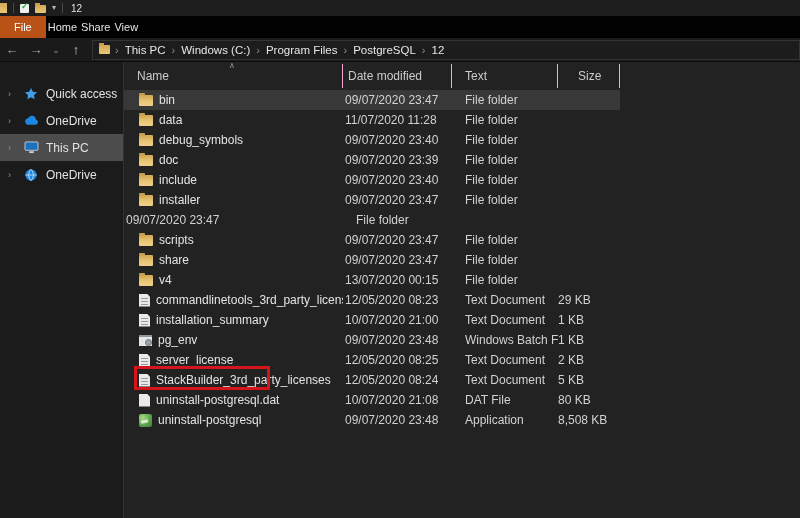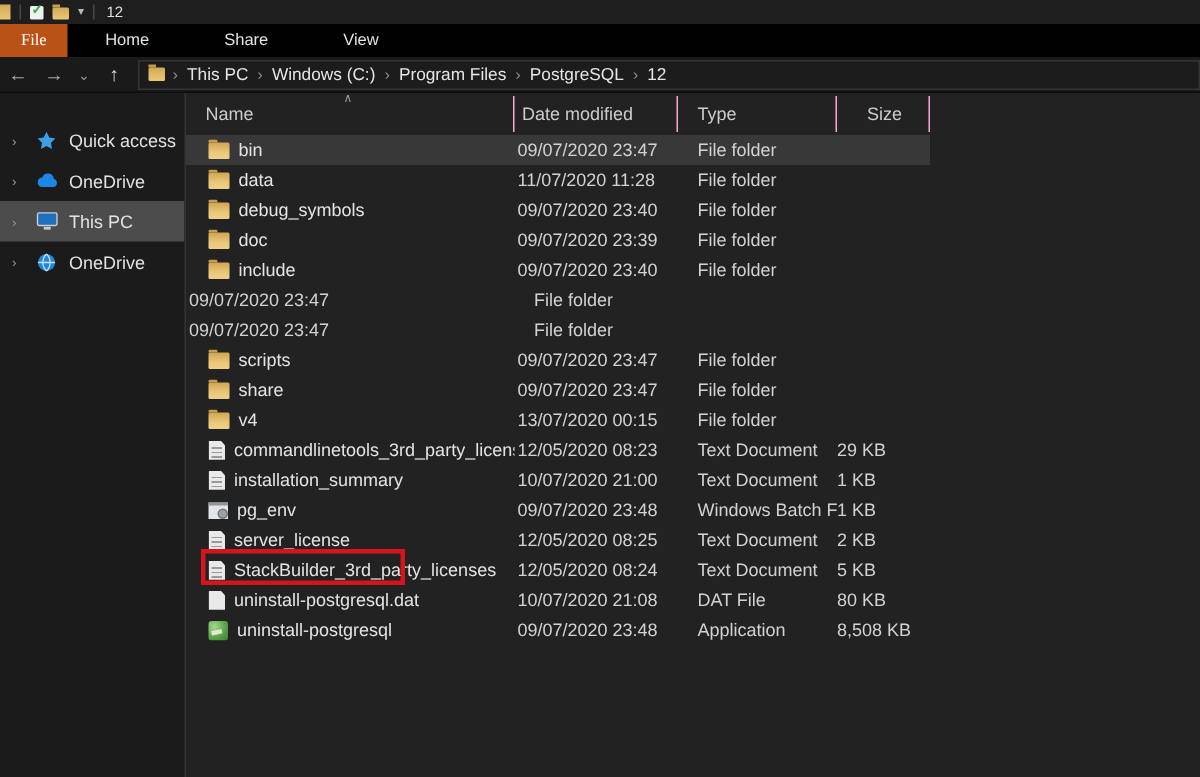--- a/index.html
+++ b/index.html
@@ -15,22 +15,22 @@
   .q-ic { position:relative; display:inline-block; }
   .q-check { width:9px; height:9px; background:#f0f0f0; border-radius:1px; }
   .q-check::after { content:"✓"; position:absolute; left:1px; top:-3px; font-size:9px; color:#2fab44; font-weight:bold; }
   .q-folder { width:11px; height:8px; background:linear-gradient(180deg,#d3a955,#e9c878); border-radius:1px; margin-top:2px; }
   .q-folder::before { content:""; position:absolute; top:-2px; left:0; width:5px; height:2px; background:#c59e4d; }
   .q-caret { color:#b8b8b8; font-size:8px; line-height:10px; }
   .tb-title { margin-left:2px; color:#e0e0e0; }
 
   
   .ribbon-tabs { height:22px; background:#010101; display:flex; align-items:stretch; flex:none; }
-  .rtab { display:flex; align-items:center; padding:0 25px; font-size:11px; color:#e4e4e4; cursor:default; }
-  .rtab.active { background:#b95216; color:#fff; padding:0 14px;font-family:Liberation Serif, serif; }
+  .rtab { display:flex; align-items:center; padding:0 2px; font-size:11px; color:#e4e4e4; cursor:default; }
+  .rtab.active { background:#b95216; color:#fff; padding:0 14px; }
 
   
   .navbar { height:24px; background:#1a1a1a; display:flex; align-items:center; flex:none;
             border-bottom:1px solid #0d0d0d; }
   .nav-btn { width:24px; text-align:center; color:#a8a8a8; font-size:13px; line-height:24px; }
   .nav-btn.small { width:16px; font-size:9px; color:#9a9a9a; }
   .nav-btn.up { color:#d6d6d6; }
   .addressbar { flex:1; height:20px; margin-left:4px; background:#1c1c1c; border:1px solid #343434;
                 display:flex; align-items:center; gap:2px; padding:0 6px; }
   .addr-folder { position:relative; width:11px; height:9px; background:linear-gradient(180deg,#d3a955,#e9c878);
@@ -175,21 +175,21 @@
             </svg>
           </span>
           <span>OneDrive</span>
         </div>
       </div>
     <div class="main">
       <div class="list-header" id="listHeader">
         <span class="sort-caret">∧</span>
       <div class="hcell c-name">Name</div>
           <div class="hcell c-date">Date modified</div>
-          <div class="hcell c-type">Type</div>
+          <div class="hcell c-type">Text</div>
           <div class="hcell c-size">Size</div>
         </div>
       <div class="rows" id="rows">
         <div class="row hl">
             <div class="cell name">
               <span class="ficon i-folder"></span>
               <span>bin</span>
             </div>
             <div class="cell date">09/07/2020 23:47</div>
             <div class="cell type">File folder</div>
@@ -225,20 +225,24 @@
           <div class="row">
             <div class="cell name">
               <span class="ficon i-folder"></span>
               <span>include</span>
             </div>
             <div class="cell date">09/07/2020 23:40</div>
             <div class="cell type">File folder</div>
             <div class="cell size"></div>
           </div>
           <div class="row">
+            <div class="cell name">
+              <span class="ficon i-folder"></span>
+              <span>installer</span>
+            </div>
             <div class="cell date">09/07/2020 23:47</div>
             <div class="cell type">File folder</div>
             <div class="cell size"></div>
           </div>
           <div class="row">
             <div class="cell date">09/07/2020 23:47</div>
             <div class="cell type">File folder</div>
             <div class="cell size"></div>
           </div>
           <div class="row">

